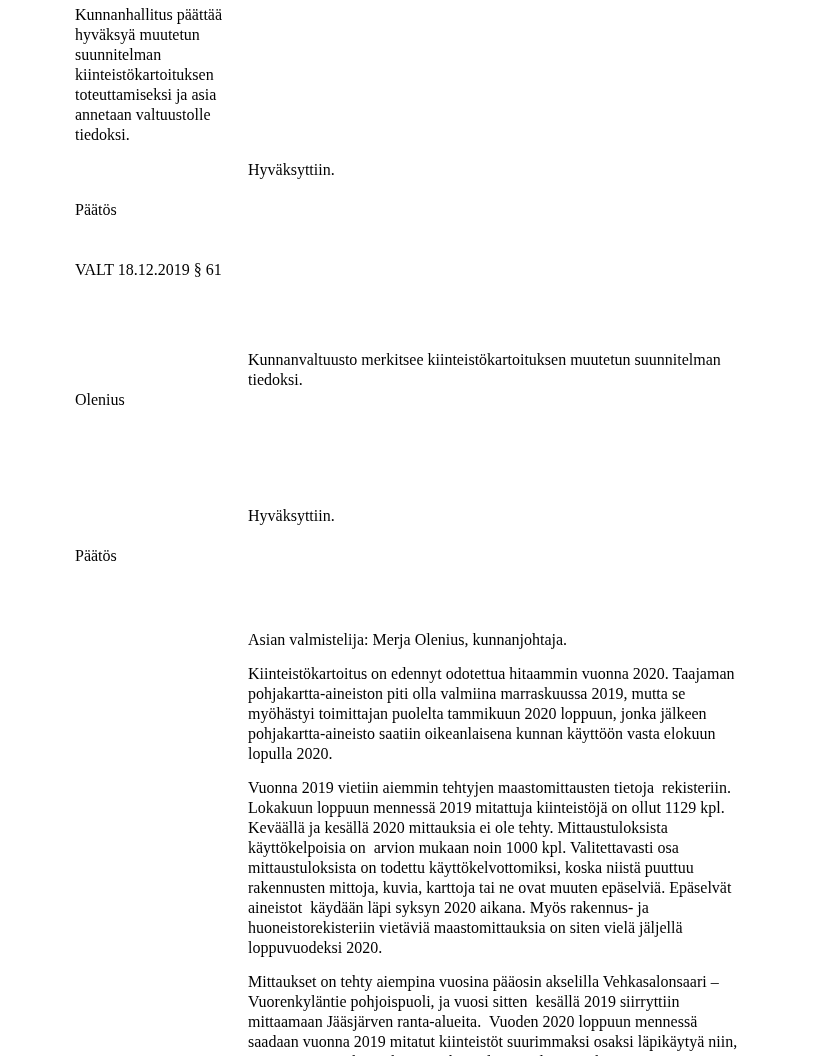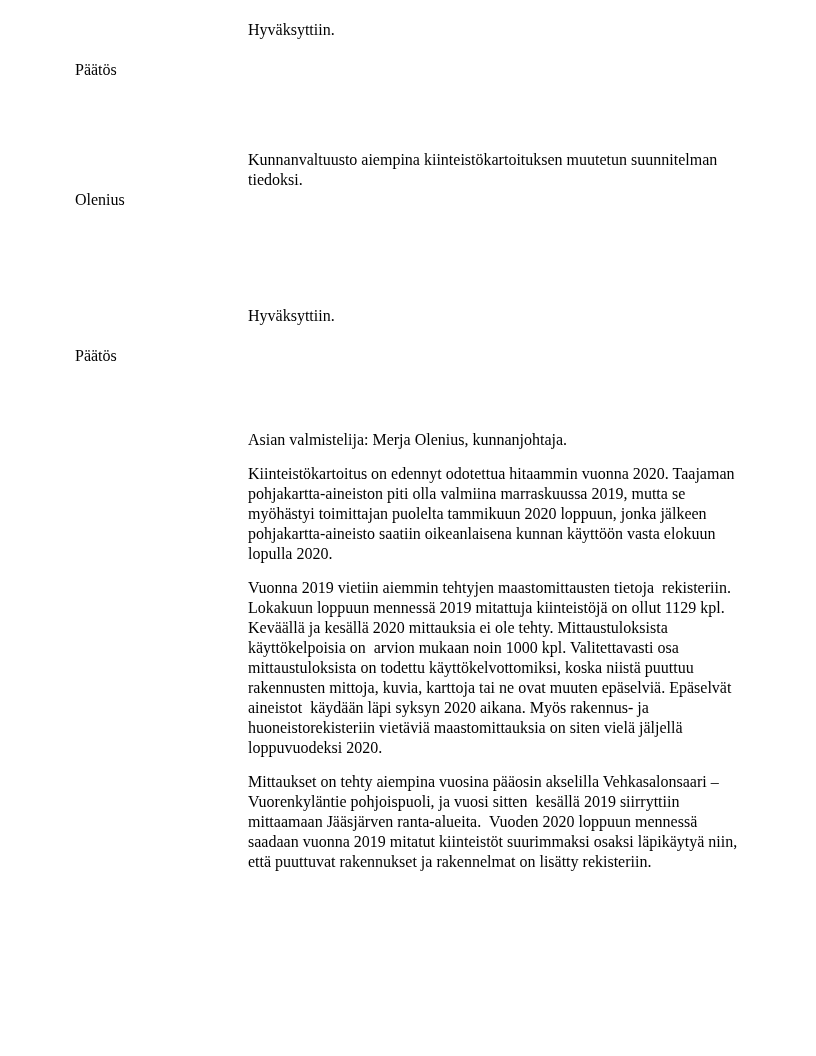--- a/index.html
+++ b/index.html
@@ -40,35 +40,38 @@
     white-space: pre-wrap;
   }
   .para + .para { margin-top: 14px; }
 </style>
 </head>
 <body>
 
 <div class="page">
 
   <section class="row row-1">
+    <div class="text-col">Kunnanhallitus päättää hyväksyä muutetun suunnitelman
+kiinteistökartoituksen toteuttamiseksi ja asia annetaan valtuustolle tiedoksi.</div>
   </section>
 
   <section class="row row-2">
     <div class="label-col">
       <div>Päätös</div>
+      <div>VALT 18.12.2019 § 61</div>
     </div>
     <div class="text-col">Hyväksyttiin.</div>
   </section>
 
   <section class="row row-3">
     <div class="label-col">
       <div>Olenius</div>
       <div></div>
     </div>
-    <div class="text-col">Kunnanvaltuusto aiempina kiinteistökartoituksen muutetun suunnitelman
+    <div class="text-col">Kunnanvaltuusto merkitsee kiinteistökartoituksen muutetun suunnitelman
 tiedoksi.</div>
   </section>
 
   <section class="row row-4">
     <div class="label-col">
       <div>Päätös</div>
     </div>
     <div class="text-col">Hyväksyttiin.</div>
   </section>
 

